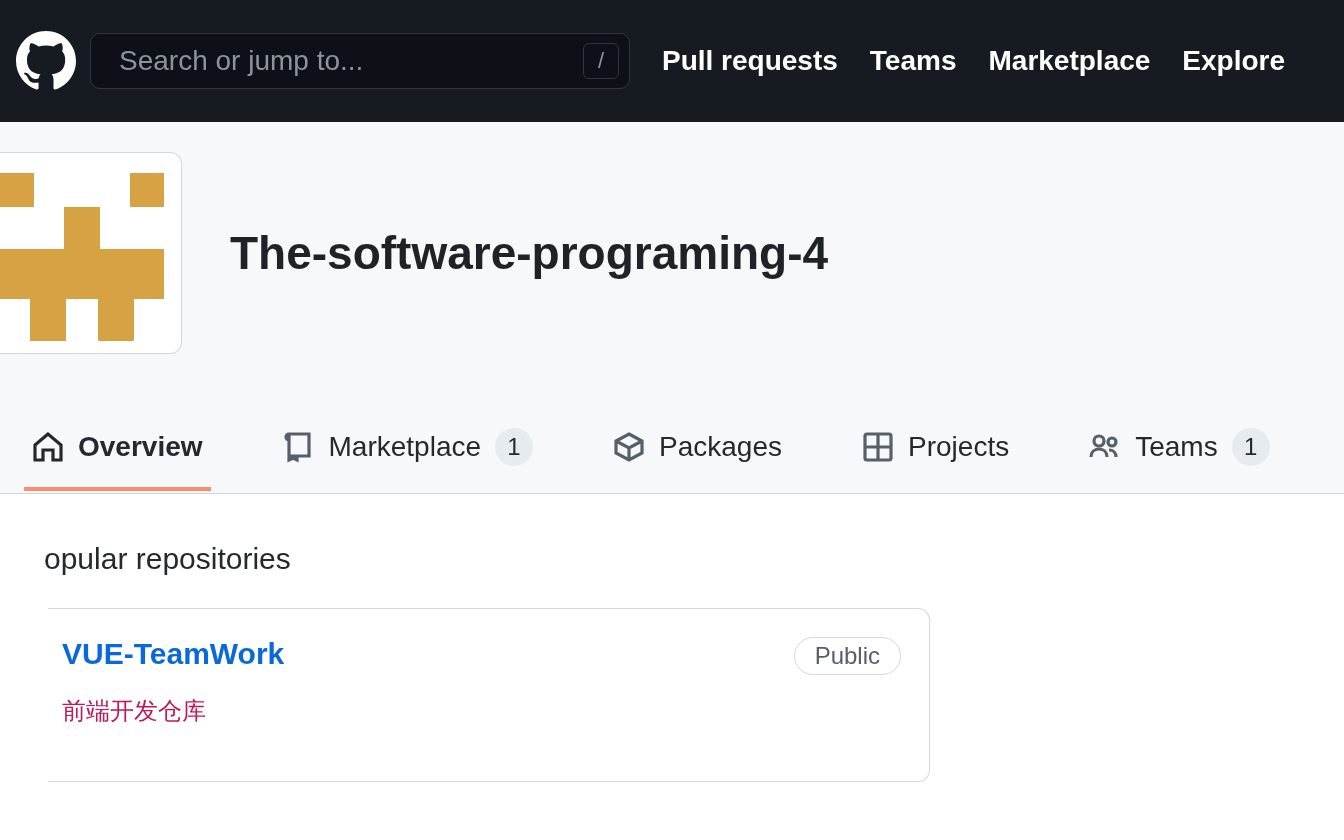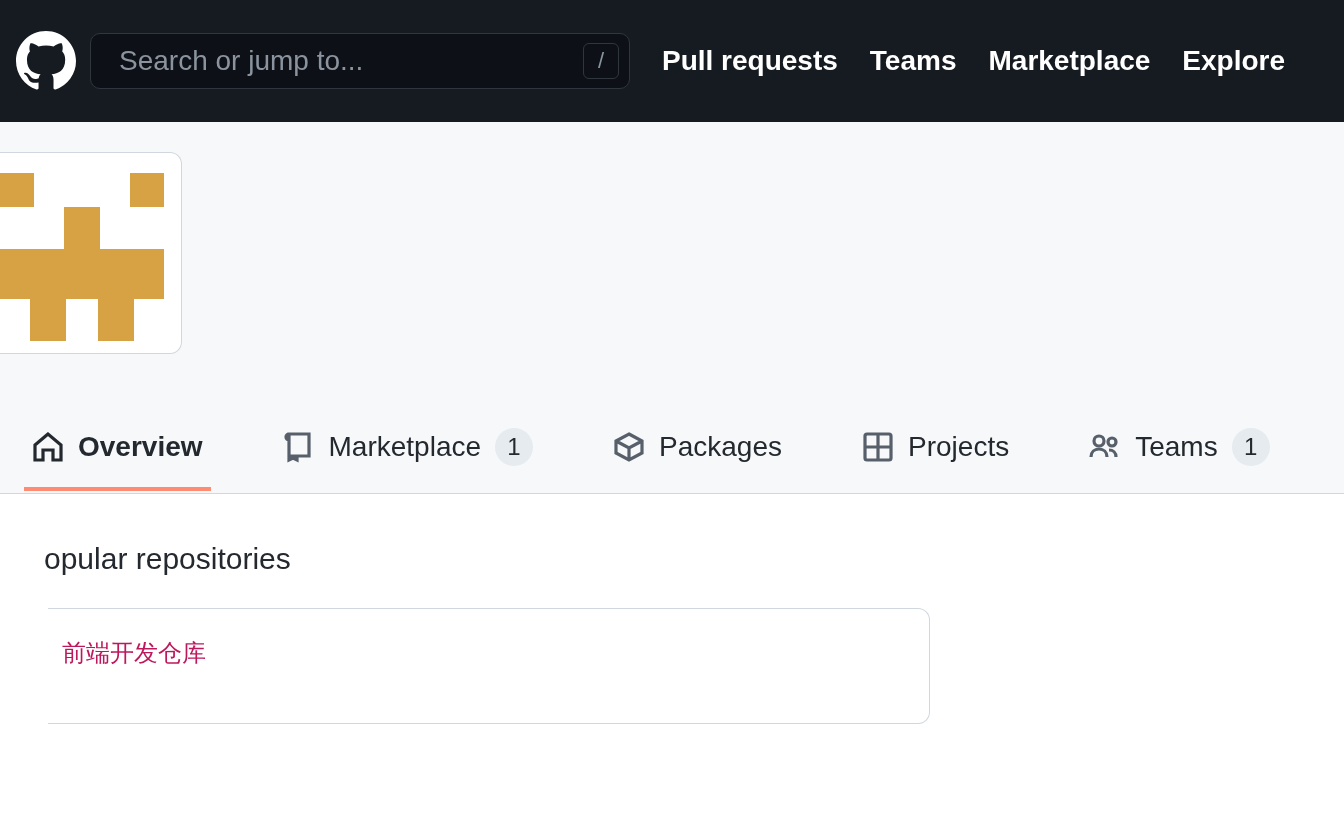--- a/index.html
+++ b/index.html
@@ -190,20 +190,21 @@
 <div class="org-header">
   <div class="org-row">
     <div class="avatar-box">
       <div class="avatar-shape" style="left:0;top:20px;width:34px;height:34px"></div>
       <div class="avatar-shape" style="left:130px;top:20px;width:34px;height:34px"></div>
       <div class="avatar-shape" style="left:64px;top:54px;width:36px;height:42px"></div>
       <div class="avatar-shape" style="left:0;top:96px;width:164px;height:50px"></div>
       <div class="avatar-shape" style="left:30px;top:146px;width:36px;height:42px"></div>
       <div class="avatar-shape" style="left:98px;top:146px;width:36px;height:42px"></div>
     </div>
+    <h1 class="org-name">The-software-programing-4</h1>
   </div>
 
   <div class="tabs-row">
     <div class="tab active">
       <svg class="icon" viewBox="0 0 16 16">
           <path d="M8 1.5 1.5 7v7.5h4v-5h5v5h4V7L8 1.5Z"></path>
         </svg>
       <span>Overview</span>
     </div>
     <div class="tab">
@@ -242,15 +243,19 @@
           <path d="M2.5 14c0-3 2.5-5 5.5-5s5.5 2 5.5 5"></path>
         </svg>
       <span>People</span>
     </div>
   </div>
 </div>
 
 <div class="content">
   <h2 class="section-title">opular repositories</h2>
   <div class="repo-card">
+    <div class="repo-head">
+      <a class="repo-name">VUE-TeamWork</a>
+      <span class="visibility">Public</span>
+    </div>
     <p class="repo-desc">前端开发仓库</p>
   </div>
 </div>
 
 </body></html>

